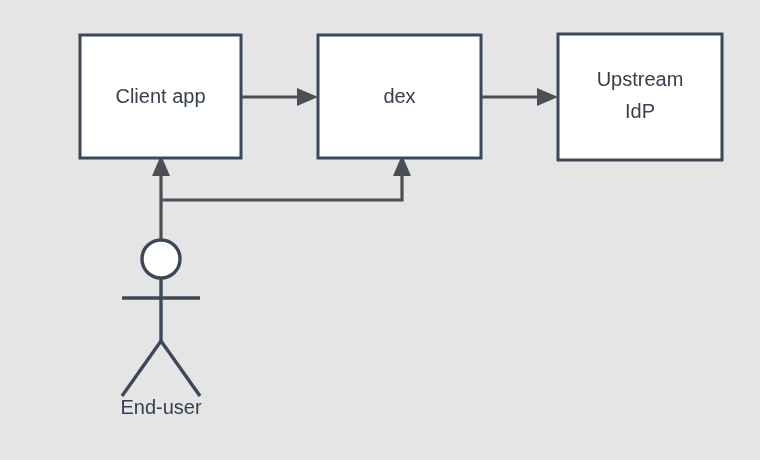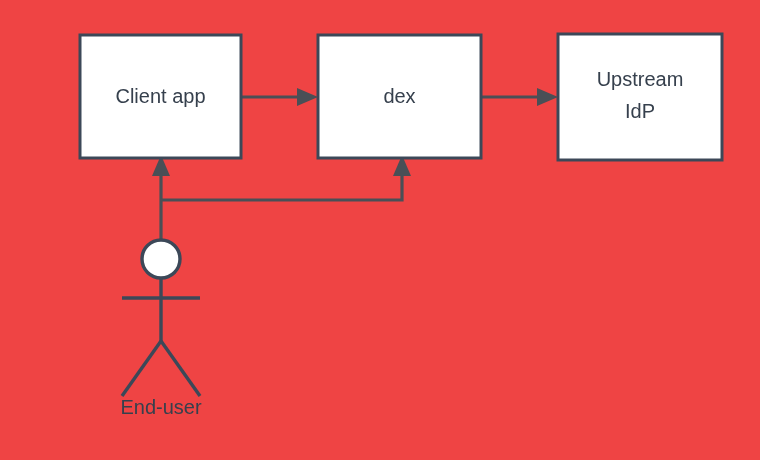--- a/index.html
+++ b/index.html
@@ -66,21 +66,21 @@
     fill: #36404d;
     font-family: "Liberation Sans", sans-serif;
     font-size: 20px;
     text-anchor: middle;
     dominant-baseline: middle;
   }
 </style>
 </head>
 <body>
 
-<div id="diagram-root" style="background: #ef4444;">
+<div id="diagram-root" style="background: #e5e5e5;">
 
   <svg id="diagram-svg" viewBox="0 0 760 460" xmlns="http://www.w3.org/2000/svg">
 
     <g>
       <path class="edge-line" d="M161,262 L161,170" stroke="#4a4f56"></path>
       <polygon class="arrow-head" points="161,155 152,176 170,176" fill="#4a4f56"></polygon>
     </g>
 
     <g>
       <path class="edge-line" d="M161,200 L402,200 L402,170" stroke="#4a4f56"></path>

